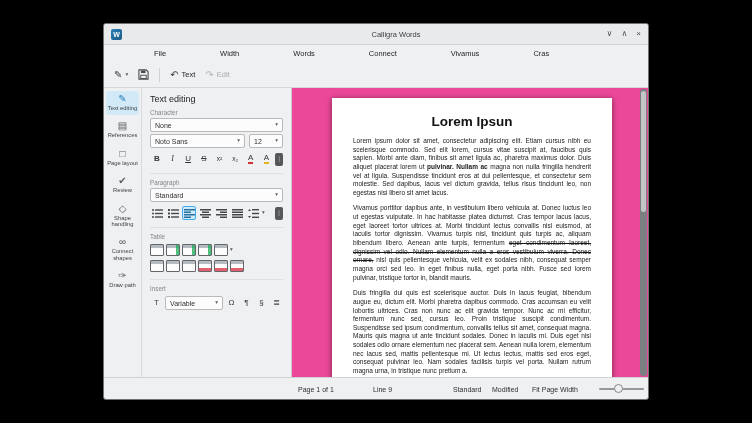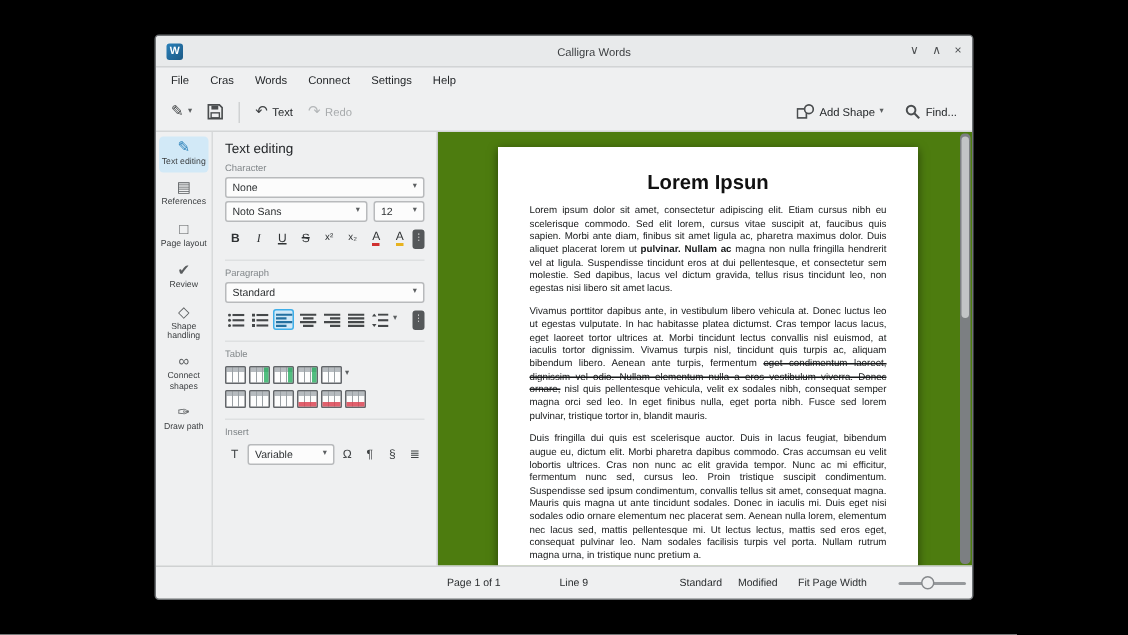--- a/index.html
+++ b/index.html
@@ -13,21 +13,21 @@
   .titlebar{height:20px;flex:0 0 20px;background:#e8eaeb;border-bottom:1px solid #d2d4d5;
     display:flex;align-items:center;padding:0 7px;position:relative;}
   .app-icon{width:11px;height:11px;border-radius:2px;
     background:linear-gradient(135deg,#2980b9,#1d5a85);display:flex;align-items:center;
     justify-content:center;color:#fff;font-size:7px;font-weight:bold;}
   .win-title{position:absolute;left:50%;transform:translateX(-50%);font-size:7.5px;color:#3b3e40;margin-left:20px;}
   .win-btns{margin-left:auto;display:flex;gap:9px;font-size:8px;color:#4d5052;}
   .win-btn{cursor:default;line-height:1;}
   
   .menubar{height:17px;flex:0 0 17px;display:flex;align-items:center;padding:0 3px;font-size:7.5px;}
-  .menu-item{padding:2px 7px;border-radius:2px;}
+  .menu-item{padding:2px 7px;border-radius:2px;margin-left:40px;}
   
   .toolbar{height:25px;flex:0 0 25px;display:flex;align-items:center;padding:0 5px;
     border-bottom:1px solid #d4d6d7;font-size:7.5px;}
   .tbtn{display:flex;align-items:center;gap:3px;padding:3px 5px;border-radius:2px;line-height:1;}
   .tbtn .glyph{font-size:10px;line-height:1;color:#3f4244;}
   .tbtn.disabled{color:#a8abad;}
   .tbtn.disabled .glyph{color:#b4b7b9;}
   .chev{font-size:5.5px;color:#5c5f61;line-height:1;}
   .tsep{width:1px;height:14px;background:#d0d2d3;margin:0 5px;}
   .tb-right{margin-left:auto;display:flex;align-items:center;gap:4px;}
@@ -71,21 +71,21 @@
       linear-gradient(to right,transparent 3.6px,#9aa0a4 3.6px,#9aa0a4 4.4px,transparent 4.4px,
         transparent 7.6px,#9aa0a4 7.6px,#9aa0a4 8.4px,transparent 8.4px),
       linear-gradient(to bottom,#b6bbbf 0 3px,transparent 3px),#fdfdfd;}
   .ticon.acc-red::after{content:"";position:absolute;left:0;right:0;bottom:0;height:3px;
     background:#da4453;opacity:.85;}
   .ticon.acc-green::after{content:"";position:absolute;top:0;bottom:0;right:0;width:3px;
     background:#27ae60;opacity:.8;}
   .iicon{width:13px;height:13px;display:flex;align-items:center;justify-content:center;
     font-size:8px;color:#3f4244;line-height:1;}
   
-  .canvas{flex:1;position:relative;background:#4d7c0f;overflow:hidden;min-width:0;}
+  .canvas{flex:1;position:relative;background:#ec4899;overflow:hidden;min-width:0;}
   .page{position:absolute;left:40px;top:10px;width:280px;height:560px;background:#ffffff;
     box-shadow:0 1px 6px rgba(0,0,0,.5);padding:12px 21px;box-sizing:border-box;}
   .doc-title{font-size:13.5px;font-weight:bold;text-align:center;margin:4px 0 8px;color:#111;}
   .page p{font-size:6.5px;line-height:1.33;text-align:justify;color:#17191a;margin:0 0 7px;}
   .vscroll{position:absolute;right:1px;top:1px;bottom:1px;width:7px;background:#7c7f82;
     border-radius:3px;}
   .vthumb{position:absolute;left:1px;right:1px;top:2px;height:42%;background:#c2c4c6;
     border-radius:3px;}
   
   .statusbar{height:21px;flex:0 0 21px;border-top:1px solid #cfd1d2;position:relative;
@@ -110,25 +110,25 @@
     <span class="win-title">Calligra Words</span>
     <span class="win-btns">
       <span class="win-btn">∨</span>
       <span class="win-btn">∧</span>
       <span class="win-btn">×</span>
     </span>
   </div>
 
   <div class="menubar">
     <span class="menu-item">File</span>
-    <span class="menu-item">Cras</span>
+    <span class="menu-item">Width</span>
     <span class="menu-item">Words</span>
     <span class="menu-item">Connect</span>
-    <span class="menu-item">Settings</span>
-    <span class="menu-item">Help</span>
+    <span class="menu-item">Vivamus</span>
+    <span class="menu-item">Cras</span>
   </div>
 
   <div class="toolbar">
     <span class="tbtn">
       <span class="glyph">✎</span>
       <span class="chev">▾</span>
     </span>
     <span class="tbtn">
       <svg width="11" height="11" viewBox="0 0 12 12">
           <path d="M1 1h8l2 2v8H1z" fill="none" stroke="#4a4d4f" stroke-width="1.2"></path>
@@ -136,38 +136,21 @@
           <rect x="3" y="6.8" width="6" height="3.6" fill="none" stroke="#4a4d4f" stroke-width="1"></rect>
         </svg>
     </span>
     <span class="tsep"></span>
     <span class="tbtn">
       <span class="glyph">↶</span>
       <span>Text</span>
     </span>
     <span class="tbtn disabled">
       <span class="glyph">↷</span>
-      <span>Redo</span>
-    </span>
-    <span class="tb-right">
-      <span class="tbtn">
-        <svg width="12" height="11" viewBox="0 0 12 11">
-            <rect x="0.6" y="3.6" width="6" height="6" fill="none" stroke="#4a4d4f" stroke-width="1.1"></rect>
-            <circle cx="8.3" cy="3.8" r="2.9" fill="#eff0f1" stroke="#4a4d4f" stroke-width="1.1"></circle>
-          </svg>
-        <span>Add Shape</span>
-        <span class="chev">▾</span>
-      </span>
-      <span class="tbtn">
-        <svg width="11" height="11" viewBox="0 0 11 11">
-            <circle cx="4.4" cy="4.4" r="2.9" fill="none" stroke="#4a4d4f" stroke-width="1.3"></circle>
-            <line x1="6.7" y1="6.7" x2="9.8" y2="9.8" stroke="#4a4d4f" stroke-width="1.4"></line>
-          </svg>
-        <span>Find...</span>
-      </span>
+      <span>Edit</span>
     </span>
   </div>
 
   <div class="main">
 
     <div class="docktabs">
       <div class="dtab active">
         <span class="icon">✎</span>
         <span class="lbl">Text editing</span>
       </div>

